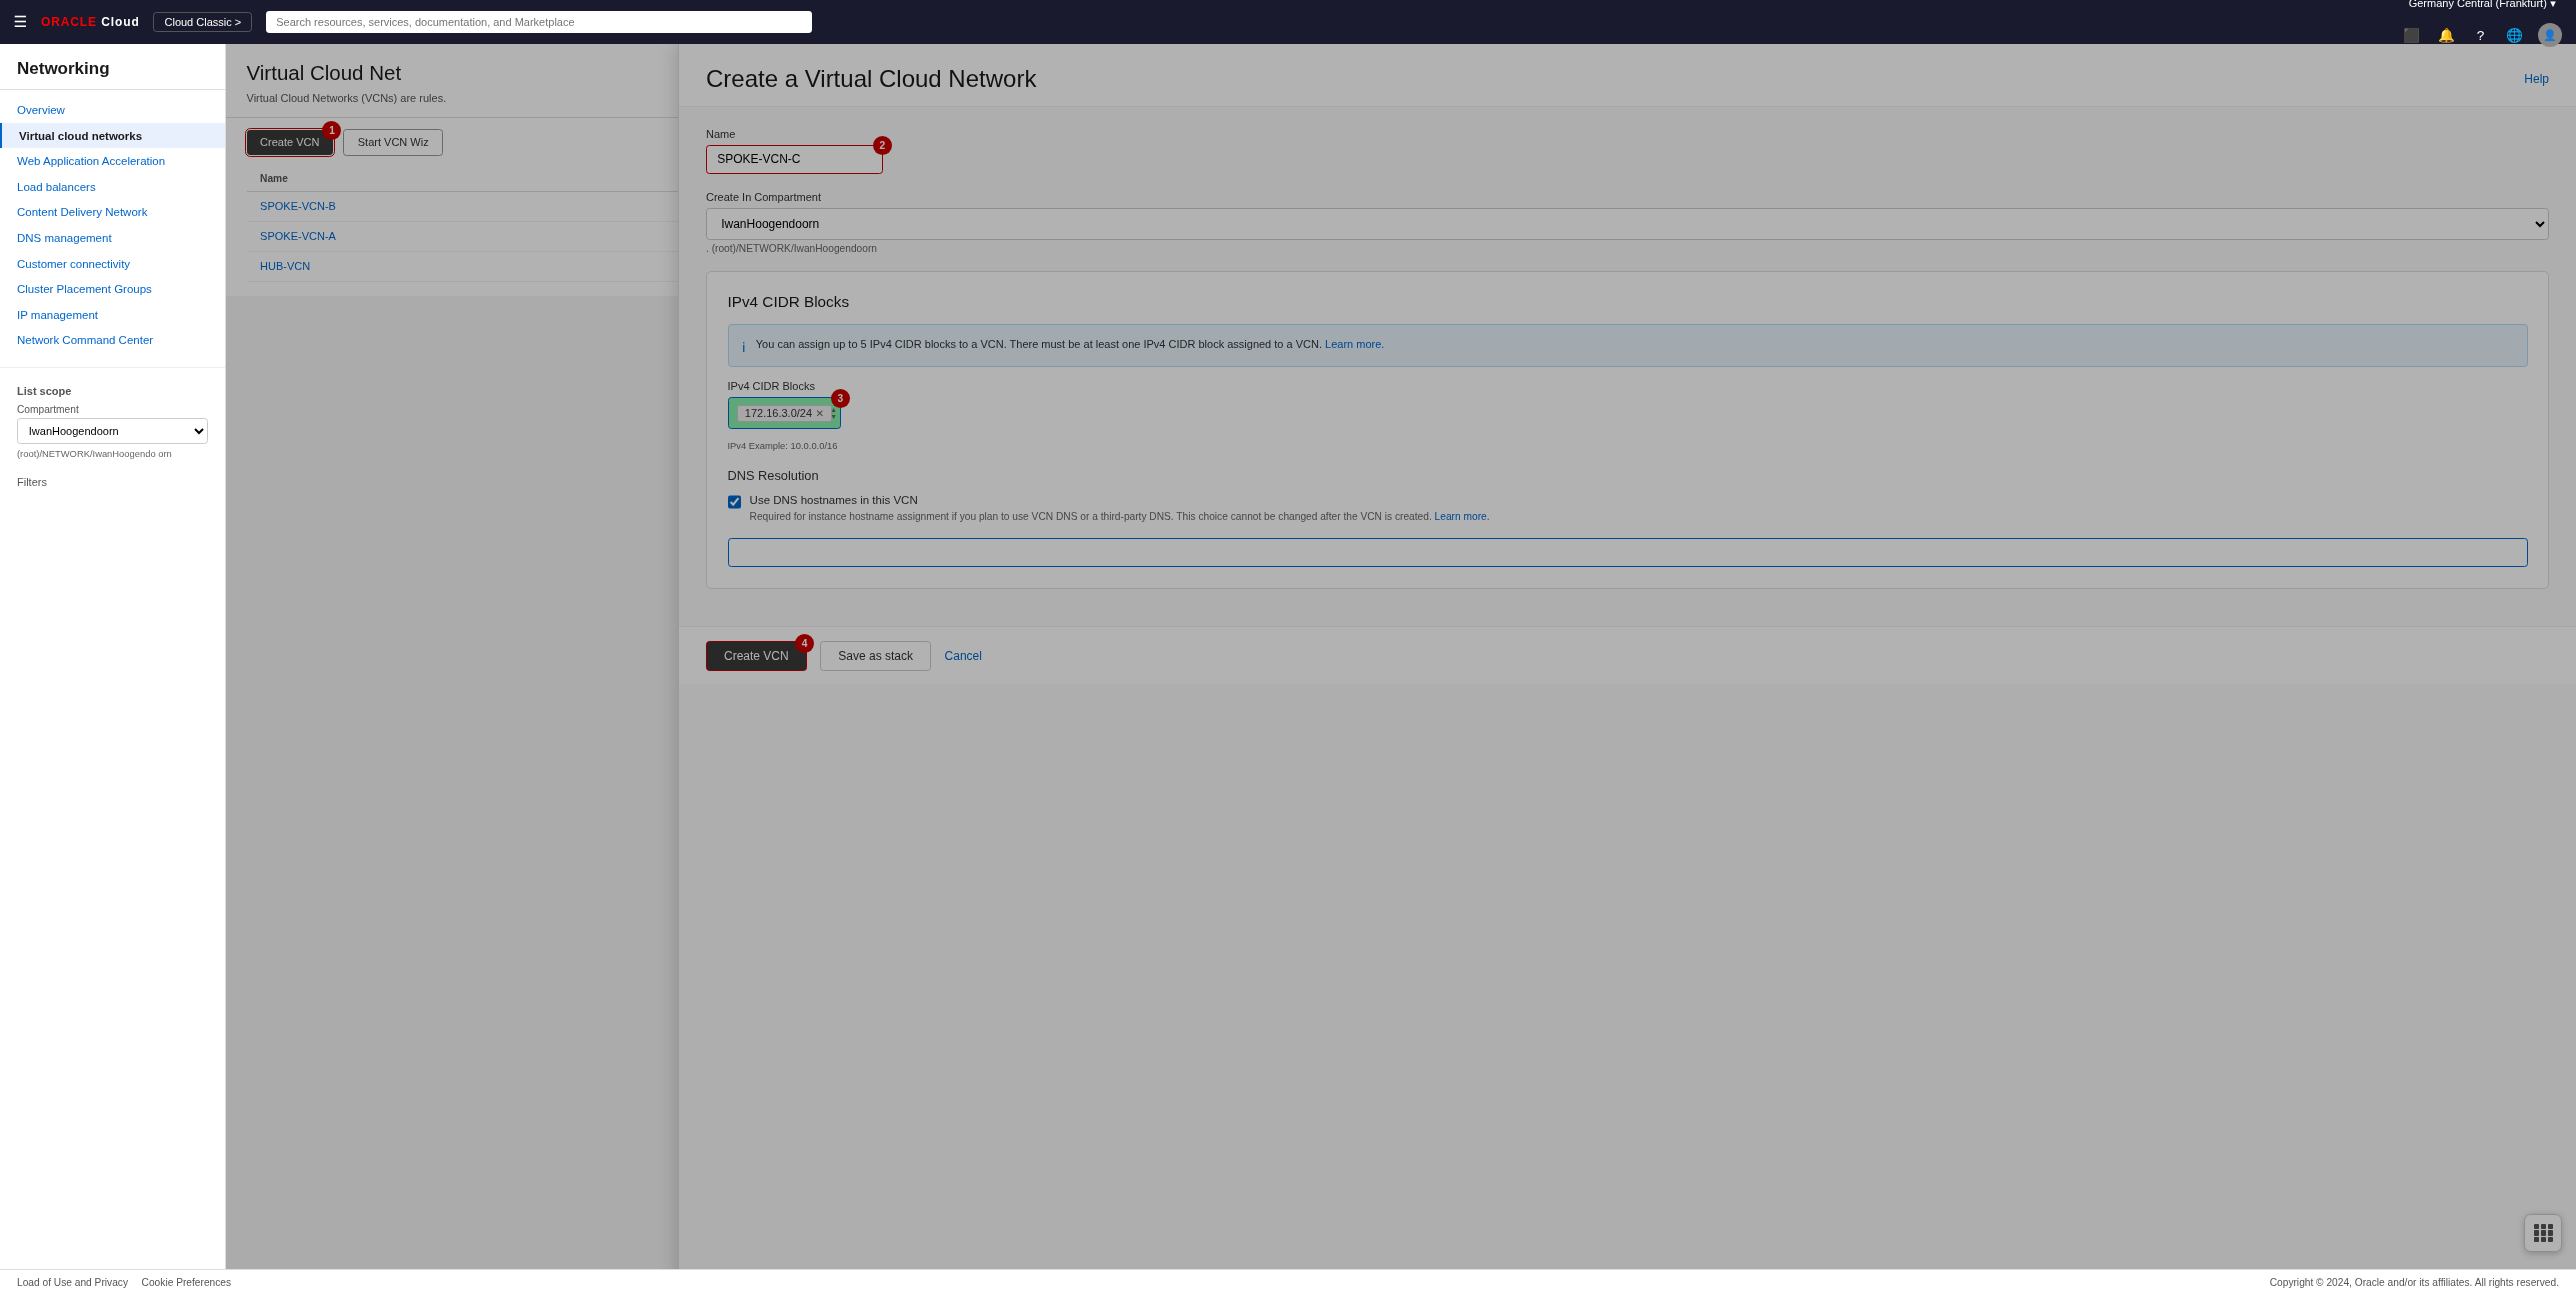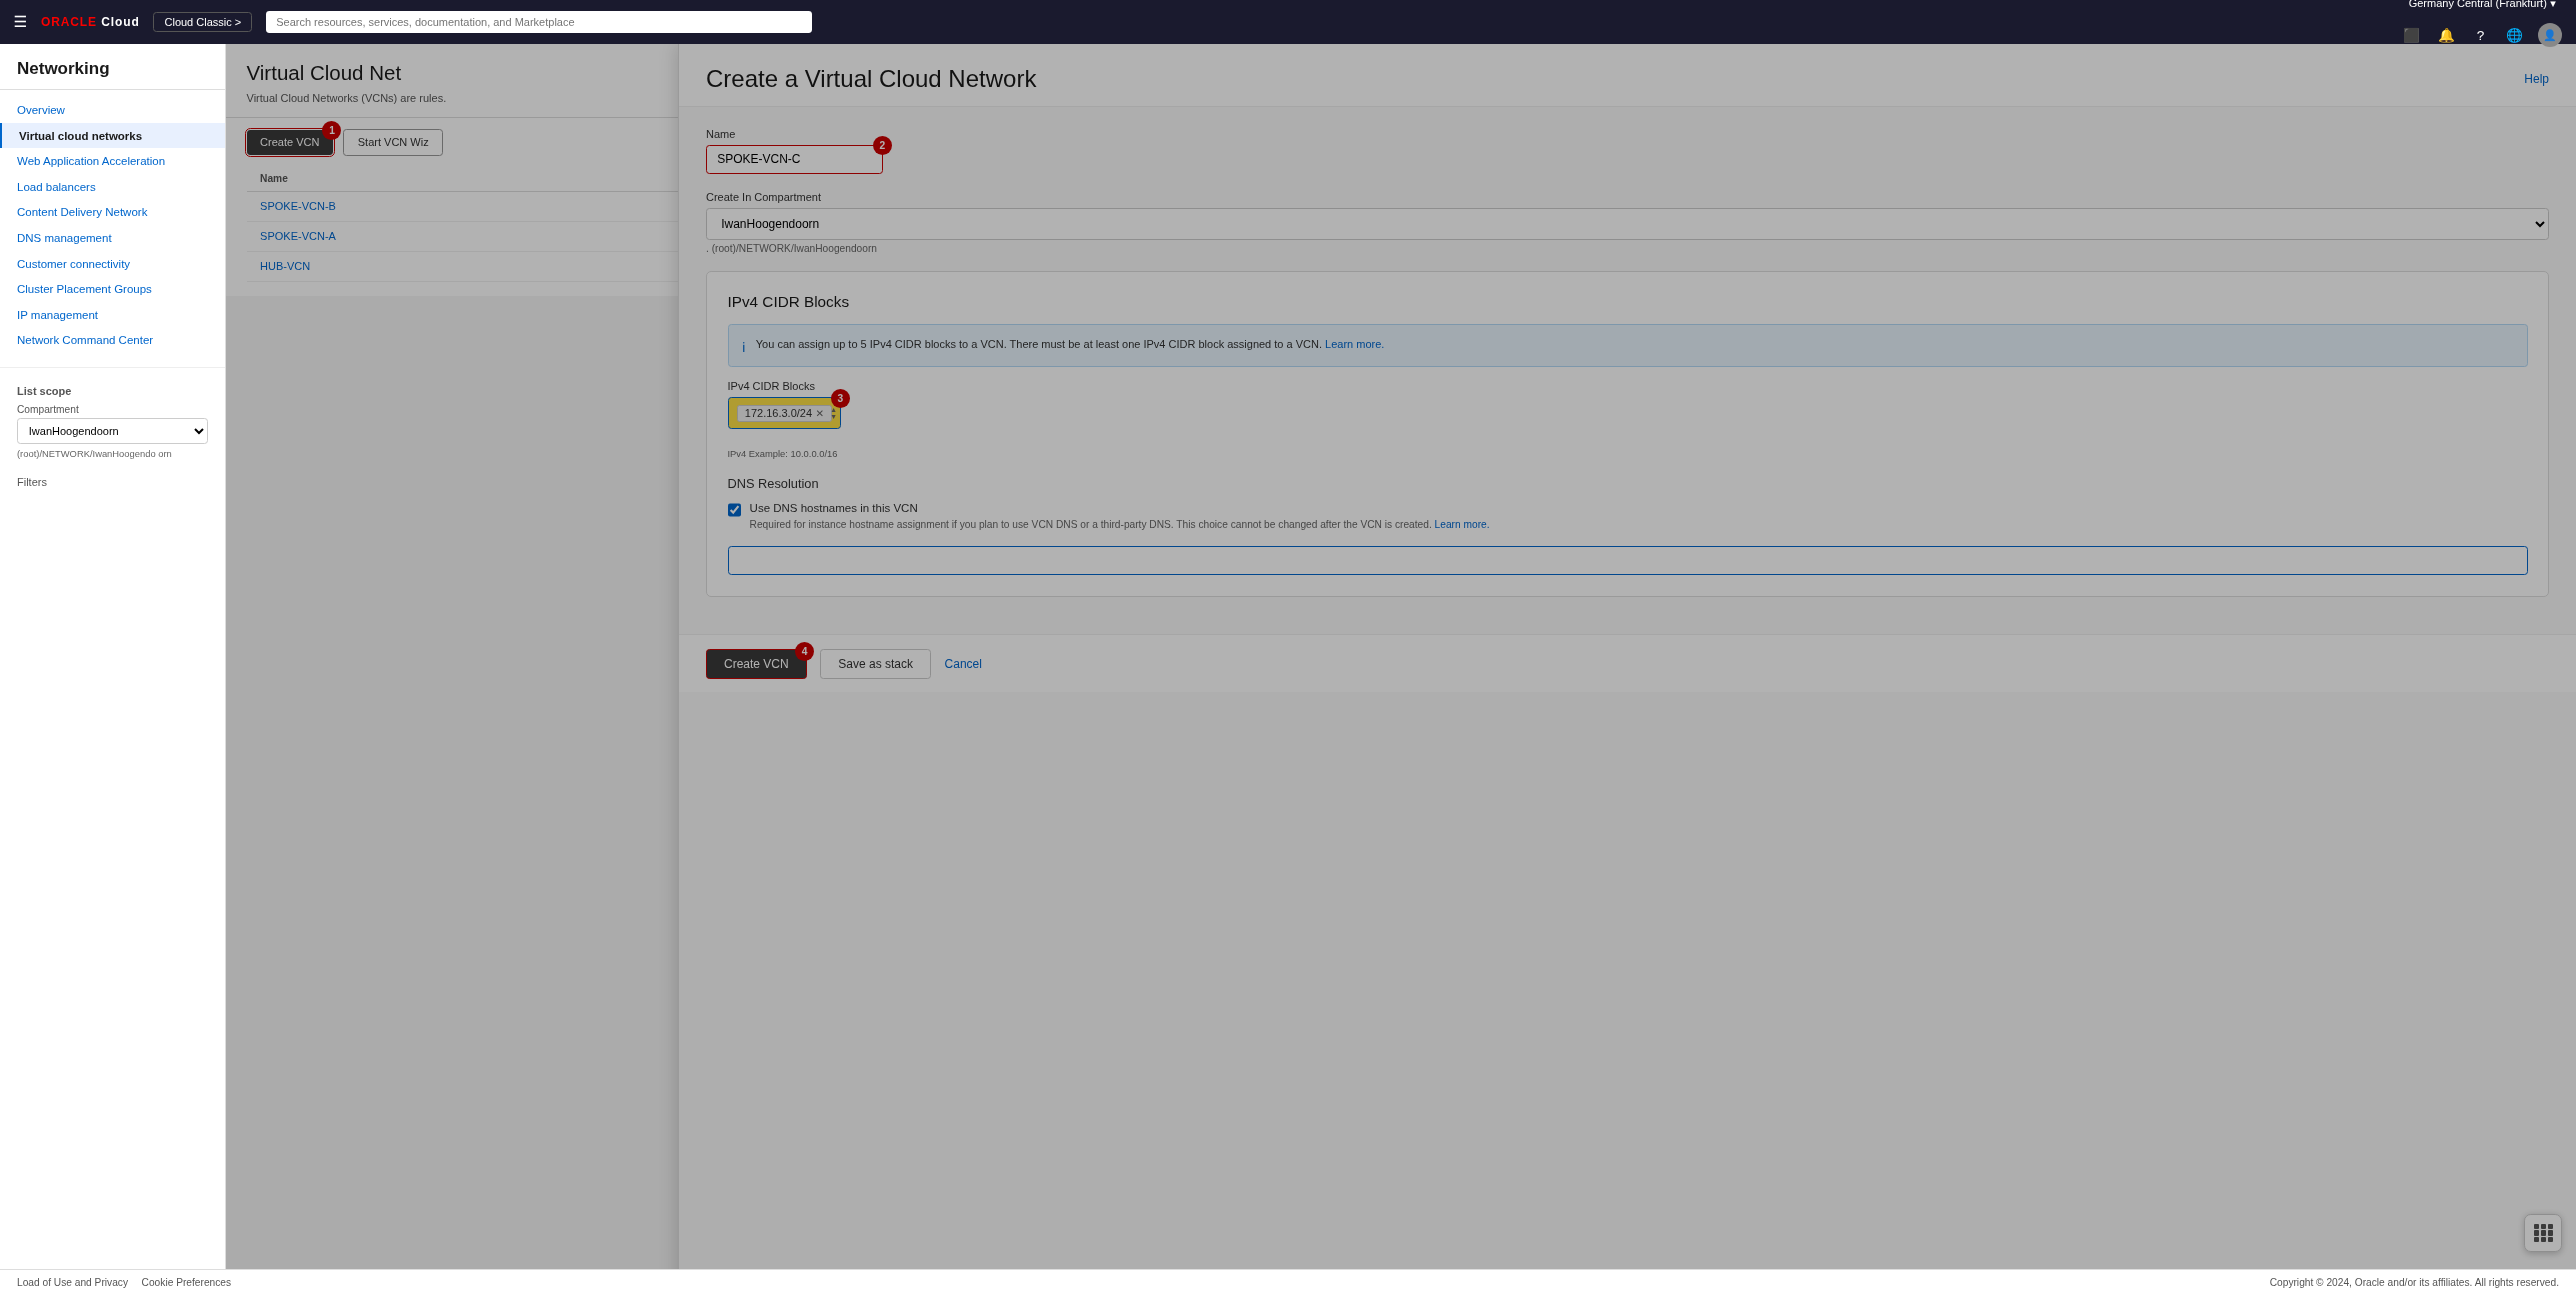--- a/index.html
+++ b/index.html
@@ -98,24 +98,24 @@
 
     .section-card { background: #fff; border: 0.9px solid #ddd; border-radius: 5.1px; padding: 20.5px; margin-bottom: 17px; }
     .section-card-title { font-size: 15.3px; font-weight: 400; color: #1a1a1a; margin-bottom: 13.6px; }
 
     .info-box { background: #e8f4fd; border: 0.9px solid #b3d9f5; border-radius: 3.4px; padding: 10.2px 13.6px; display: flex; align-items: flex-start; gap: 10.2px; margin-bottom: 13.6px; }
     .info-icon { color: #0066cc; font-size: 13.6px; margin-top: 0.9px; flex-shrink: 0; }
     .info-text { font-size: 11px; color: #333; line-height: 1.5; }
     .info-link { color: #0066cc; }
     .cidr-tag { display: inline-flex; align-items: center; gap: 3.4px; background: #f0f0f0; border: 0.9px solid #ccc; border-radius: 2.6px; padding: 1.7px 6.8px; font-size: 11px; margin: 1.7px; }
     .cidr-tag-close { cursor: pointer; color: #666; font-size: 10.2px; }
-    .cidr-field { display: flex; align-items: center; flex-wrap: wrap; border: 0.9px solid #0066cc; border-radius: 3.4px; padding: 3.4px 6.8px; background: #fde047; min-height: 32px; gap: 3.4px; position: relative; }
+    .cidr-field { display: flex; align-items: center; flex-wrap: wrap; border: 0.9px solid #0066cc; border-radius: 3.4px; padding: 3.4px 6.8px; background: #86efac; min-height: 32px; gap: 3.4px; position: relative; }
     .cidr-stepper { position: absolute; right: 3.4px; top: 50%; transform: translateY(-50%); display: flex; flex-direction: column; }
     .cidr-stepper span { font-size: 6.8px; cursor: pointer; color: #666; }
-    .cidr-example { font-size: 9.4px; color: #666; margin-top: 19px; }
+    .cidr-example { font-size: 9.4px; color: #666; margin-top: 11px; }
 
     .dns-section { }
     .dns-title { font-size: 12.8px; font-weight: 500; color: #333; margin-bottom: 10.2px; }
     .checkbox-row { display: flex; align-items: flex-start; gap: 8.5px; margin-bottom: 6.8px; }
     .checkbox-row input[type=checkbox] { margin-top: 1.7px; width: 13.6px; height: 13.6px; accent-color: #0066cc; }
     .checkbox-label { font-size: 11.5px; font-weight: 500; color: #333; }
     .checkbox-desc { font-size: 10.2px; color: #666; margin-top: 3.4px; line-height: 1.5; }
     .checkbox-desc a { color: #0066cc; }
 
     .dns-label-section { margin-top: 13.6px; }

